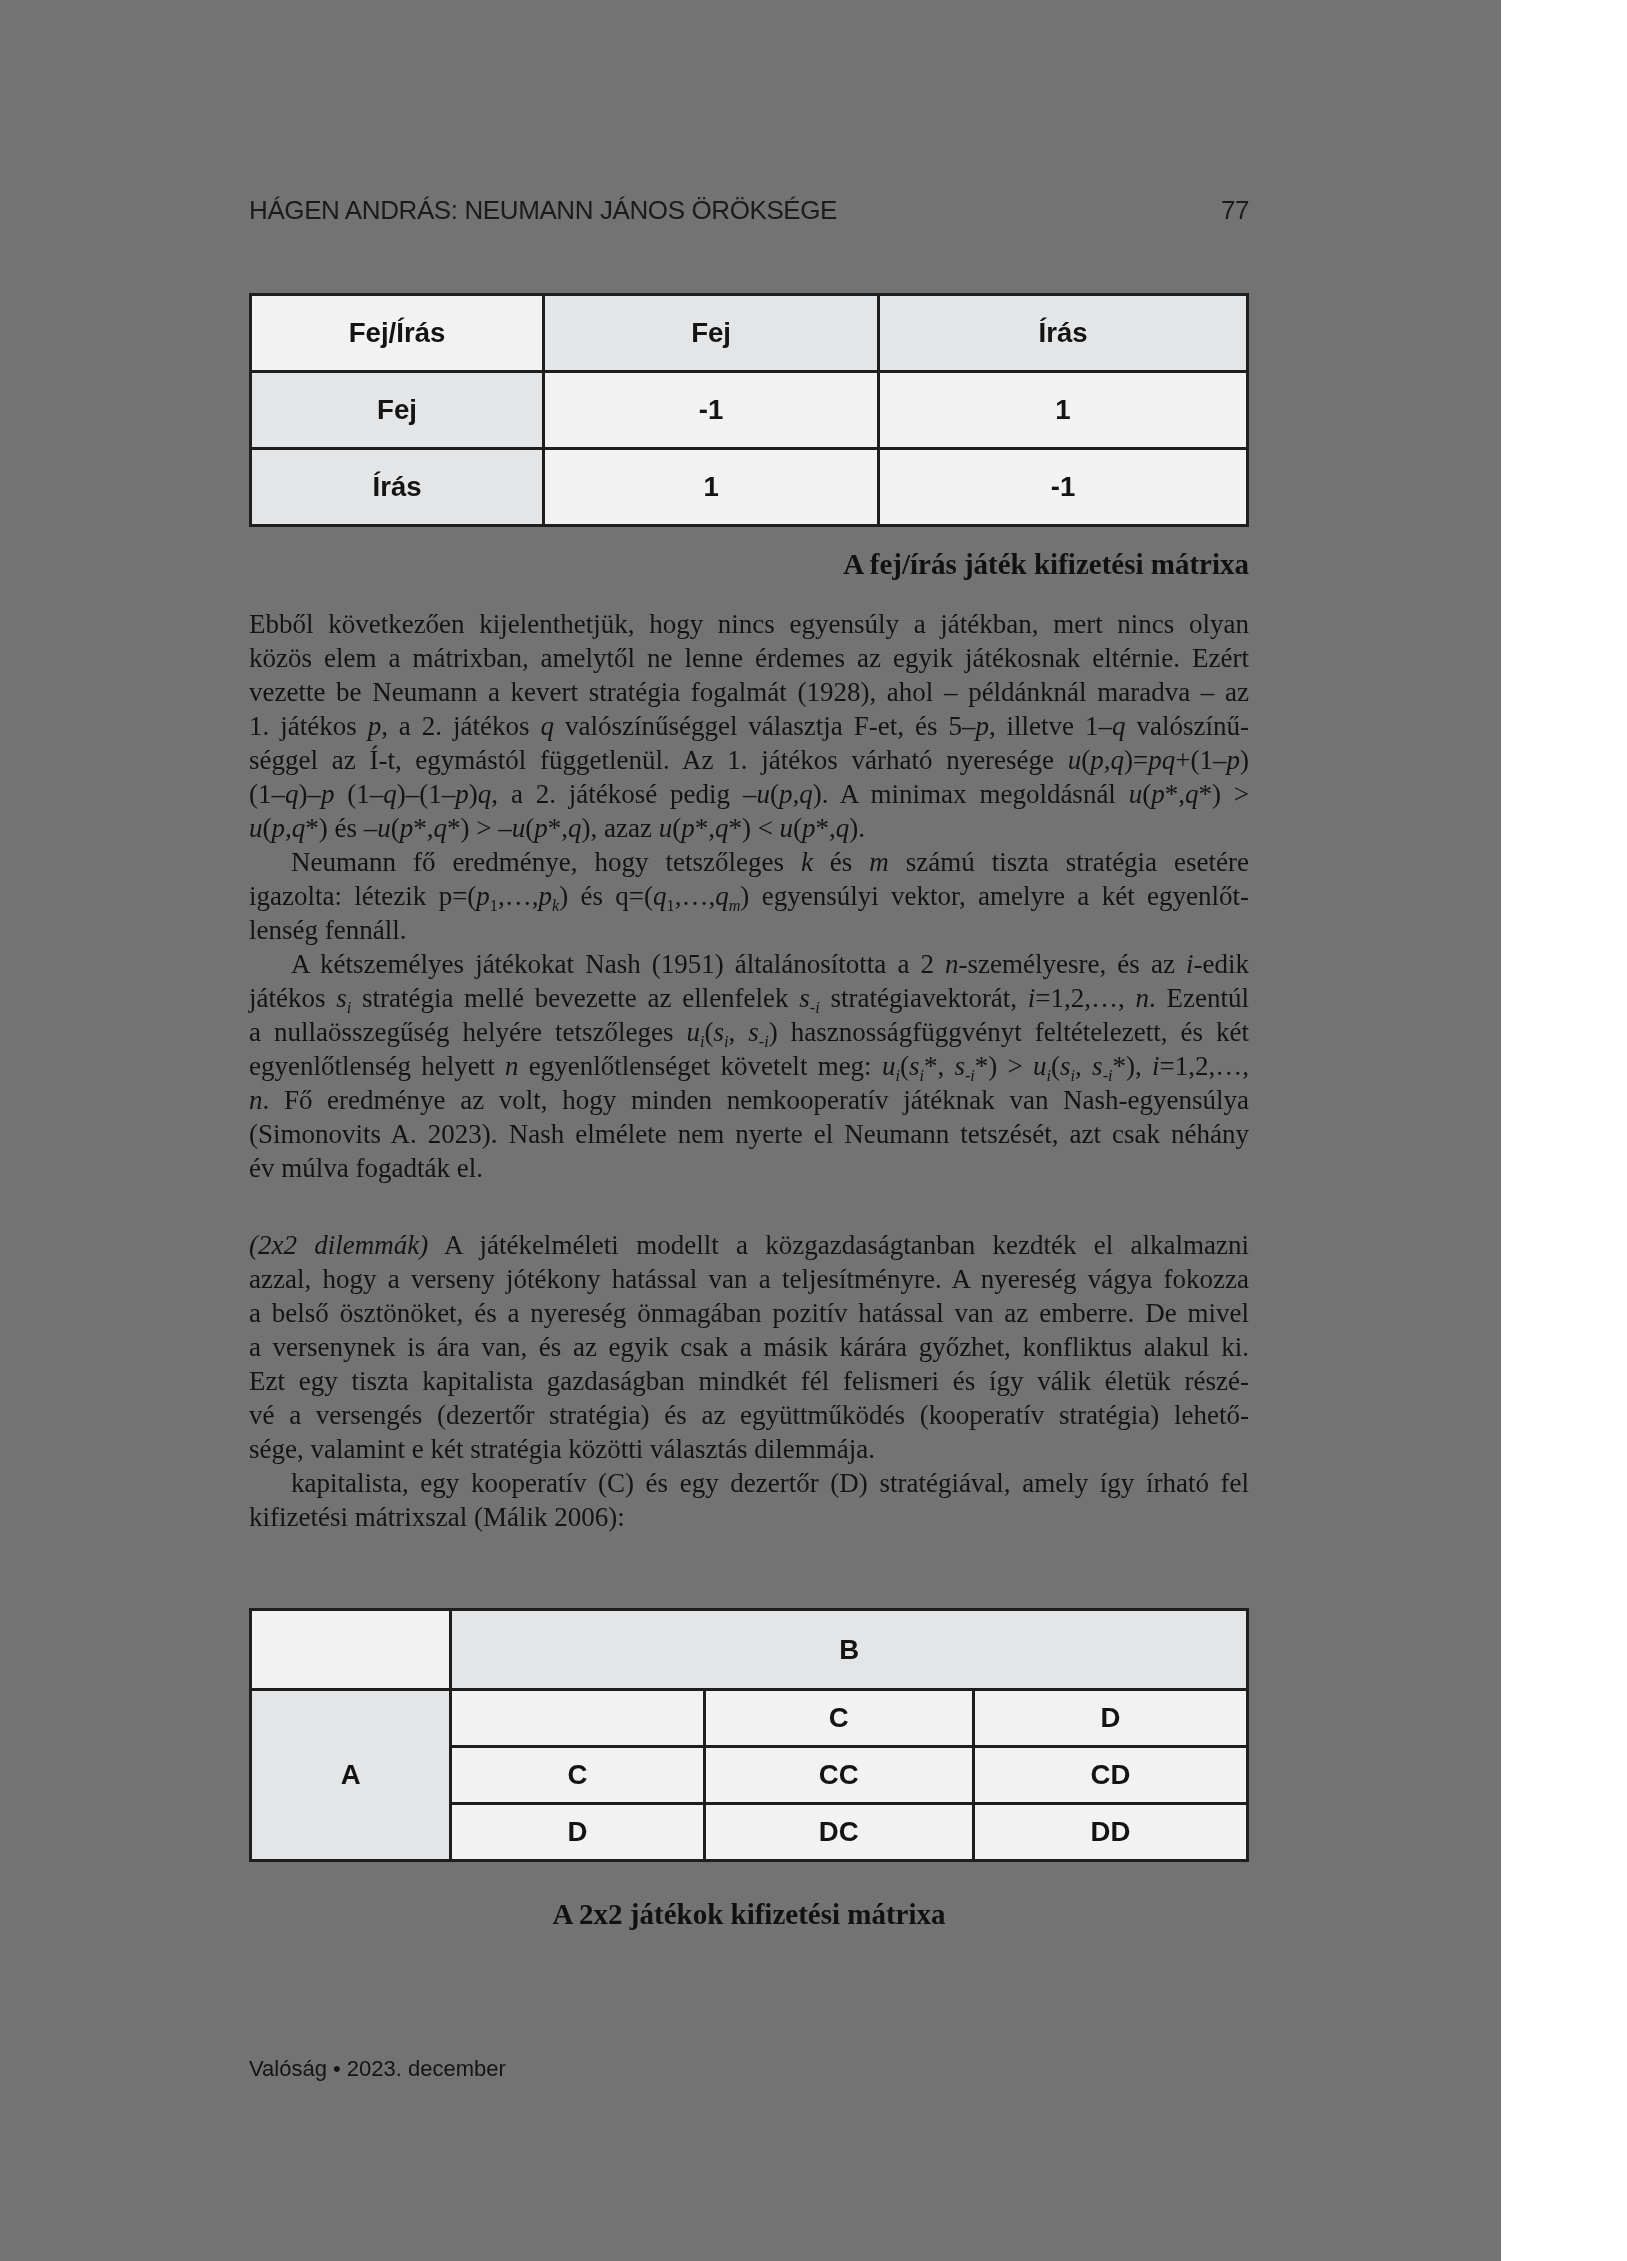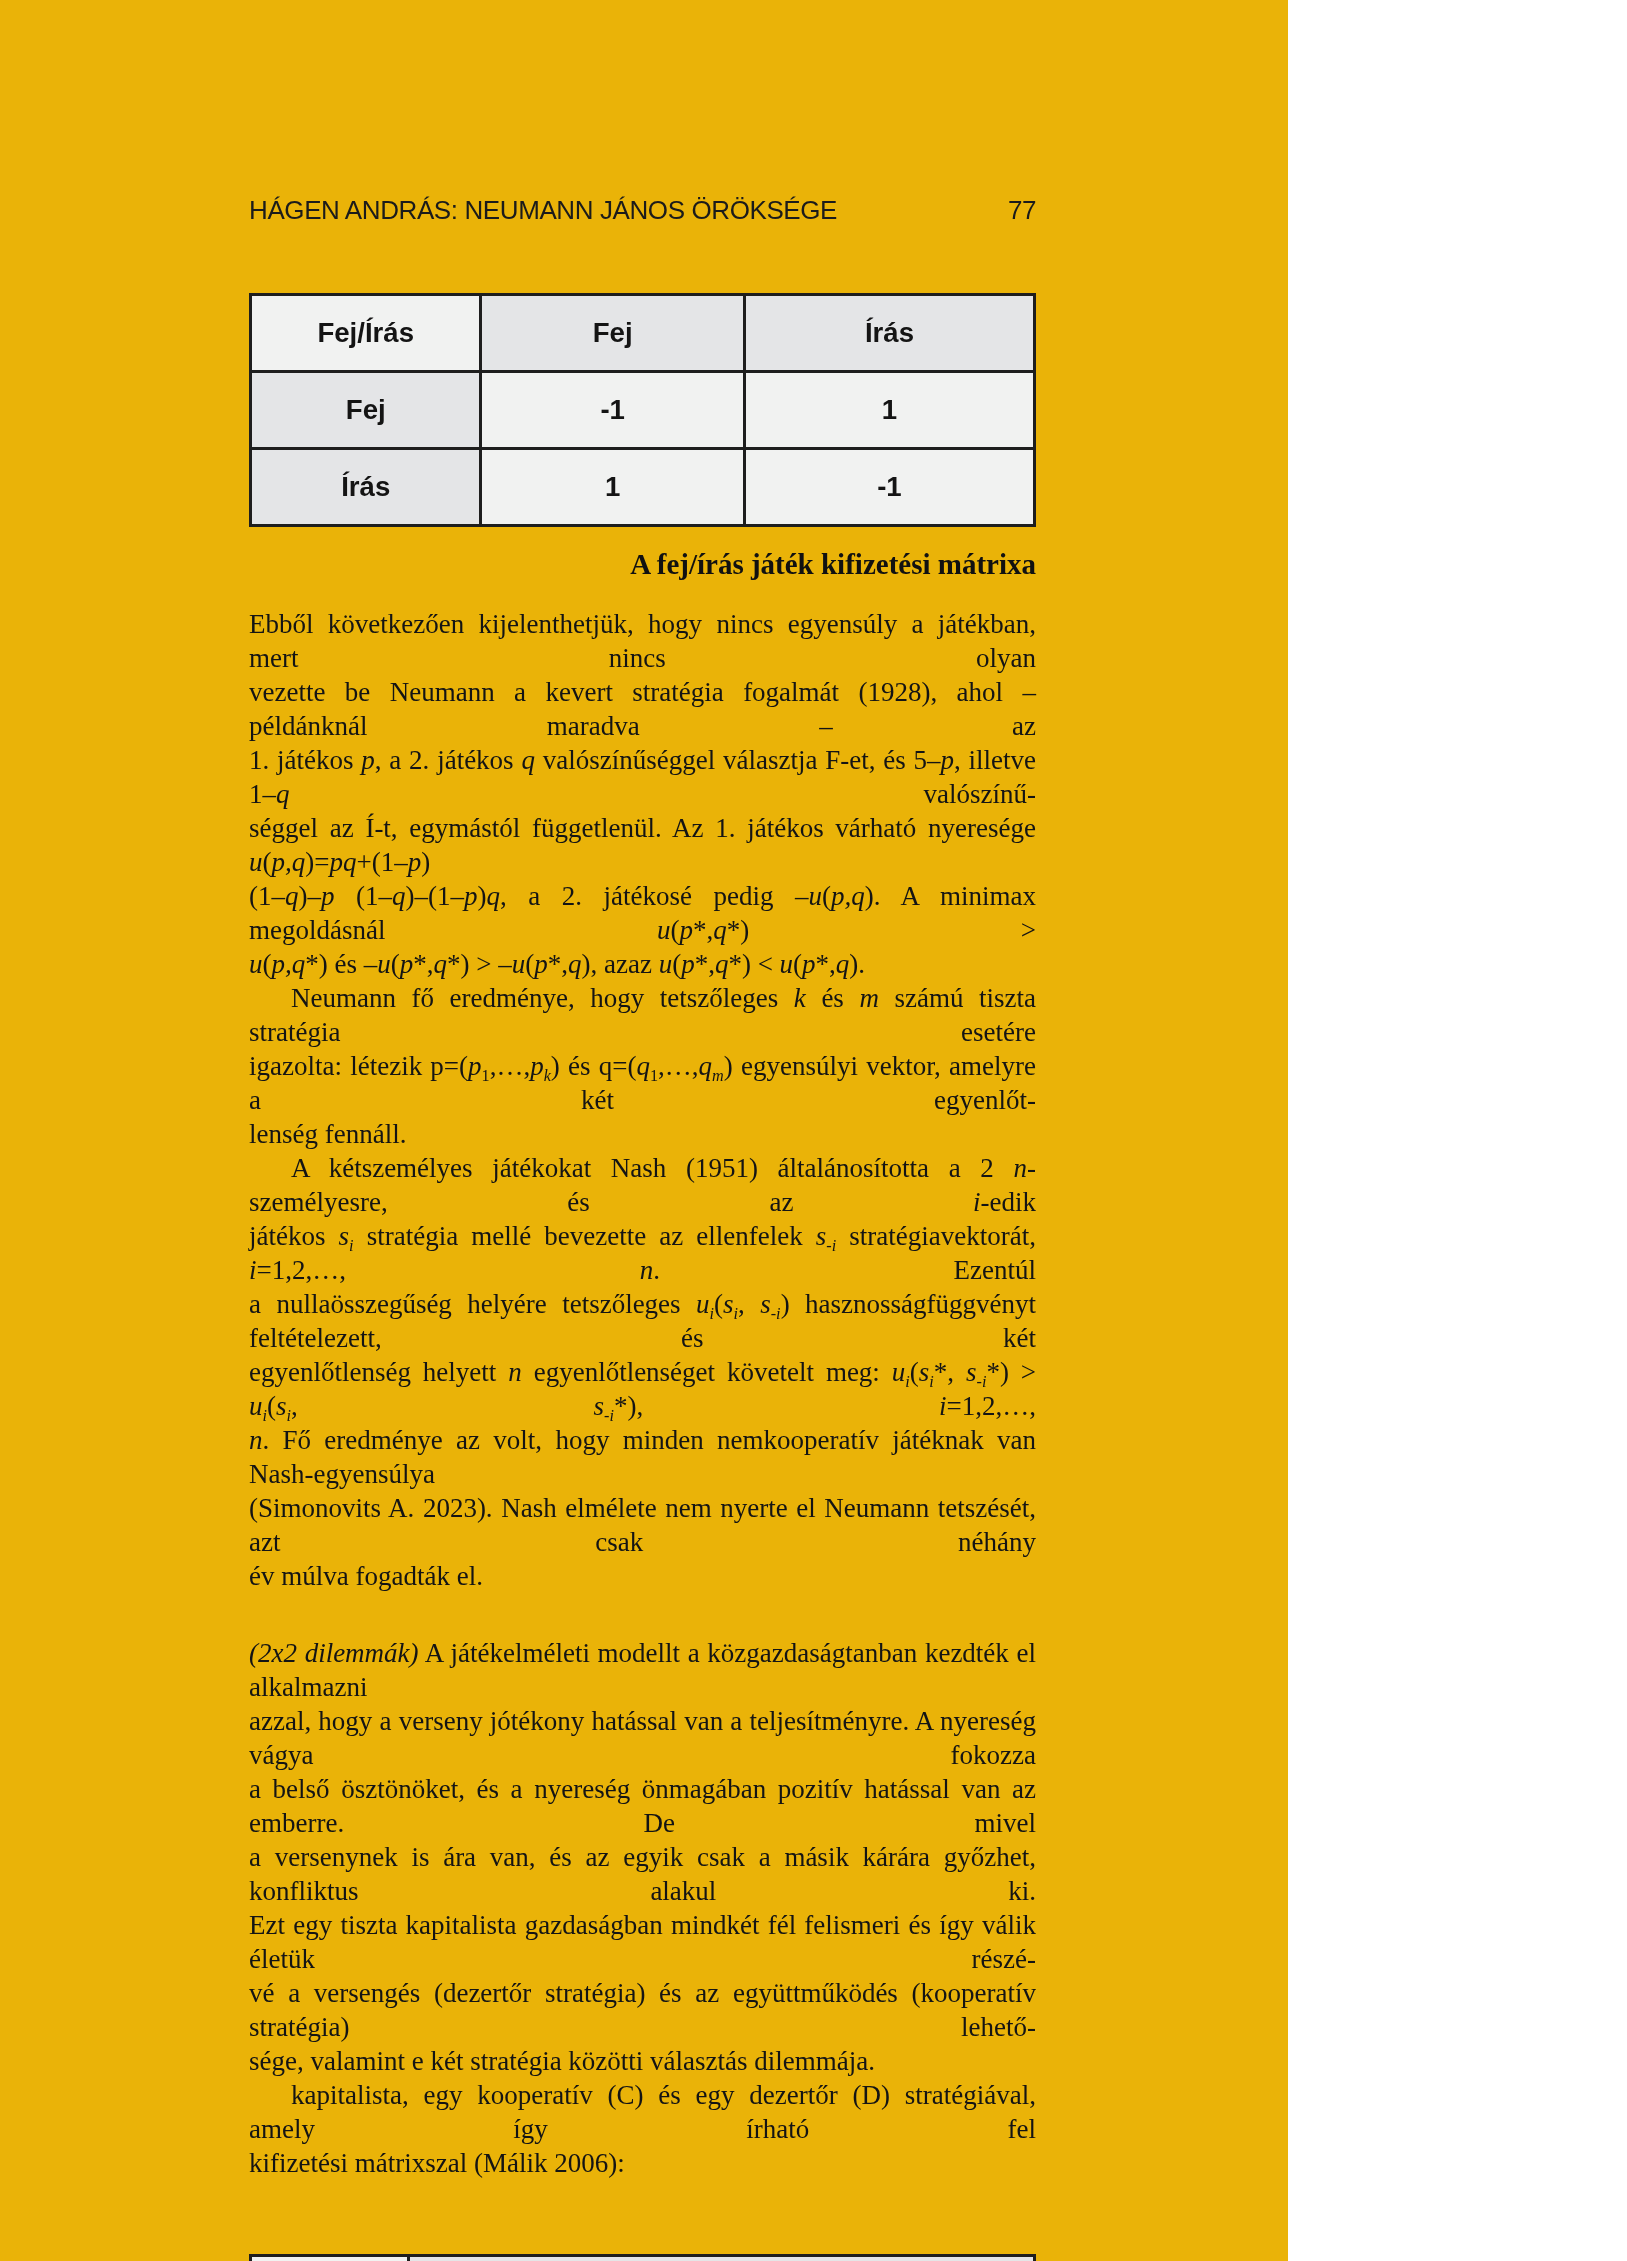--- a/index.html
+++ b/index.html
@@ -4,25 +4,25 @@
 <style>
   :root {
     --cell-light: #f1f2f1;
     --cell-medium: #e4e5e7;
     --table-border: #1e1e1e;
     --text: #1b1b1b;
   }
   html, body { margin: 0; padding: 0; background: #ffffff; }
   .page {
     position: relative;
-    width: 1288px;
+    width: 1501px;
     height: 2261px;
     box-sizing: border-box;
     padding: 195px 252px 0 249px;
-    background: #eab308;
+    background: #737373;
     color: var(--text);
     font-family: "Liberation Serif", serif;
     overflow: hidden;
   }
   .header {
     display: flex;
     justify-content: space-between;
     align-items: baseline;
     font-family: "Liberation Sans", sans-serif;
     font-size: 26px;
@@ -108,20 +108,21 @@
         <td class="light">-1</td>
       </tr>
     </tbody>
   </table>
 
   <div class="caption c1">A fej/írás játék kifizetési mátrixa</div>
 
   <div class="body-text">
     <div class="para">
         <div class="line"><span>Ebből következően kijelenthetjük, hogy nincs egyensúly a játékban, mert nincs olyan</span></div>
+        <div class="line"><span>közös elem a mátrixban, amelytől ne lenne érdemes az egyik játékosnak eltérnie. Ezért</span></div>
         <div class="line"><span>vezette be Neumann a kevert stratégia fogalmát (1928), ahol – példánknál maradva – az</span></div>
         <div class="line"><span>1. játékos </span><i>p</i><span>, a 2. játékos </span><i>q</i><span> valószínűséggel választja F-et, és 5–</span><i>p</i><span>, illetve 1–</span><i>q</i><span> valószínű-</span></div>
         <div class="line"><span>séggel az Í-t, egymástól függetlenül. Az 1. játékos várható nyeresége </span><i>u</i><span>(</span><i>p,q</i><span>)=</span><i>pq</i><span>+(1–</span><i>p</i><span>)</span></div>
         <div class="line"><span>(1–</span><i>q</i><span>)–</span><i>p</i><span> (1–</span><i>q</i><span>)–(1–</span><i>p</i><span>)</span><i>q</i><span>, a 2. játékosé pedig –</span><i>u</i><span>(</span><i>p,q</i><span>). A minimax megoldásnál </span><i>u</i><span>(</span><i>p</i><span>*,</span><i>q</i><span>*) &gt;</span></div>
         <div class="line last"><i>u</i><span>(</span><i>p,q</i><span>*) és –</span><i>u</i><span>(</span><i>p</i><span>*,</span><i>q</i><span>*) &gt; –</span><i>u</i><span>(</span><i>p</i><span>*,</span><i>q</i><span>), azaz </span><i>u</i><span>(</span><i>p</i><span>*,</span><i>q</i><span>*) &lt; </span><i>u</i><span>(</span><i>p</i><span>*,</span><i>q</i><span>).</span></div>
       </div>
     <div class="para indent">
         <div class="line"><span>Neumann fő eredménye, hogy tetszőleges </span><i>k</i><span> és </span><i>m</i><span> számú tiszta stratégia esetére</span></div>
         <div class="line"><span>igazolta: létezik p=(</span><i>p</i><sub>1</sub><span>,…,</span><i>p</i><sub class="it">k</sub><span>) és q=(</span><i>q</i><sub>1</sub><span>,…,</span><i>q</i><sub class="it">m</sub><span>) egyensúlyi vektor, amelyre a két egyenlőt-</span></div>
         <div class="line last"><span>lenség fennáll.</span></div>

